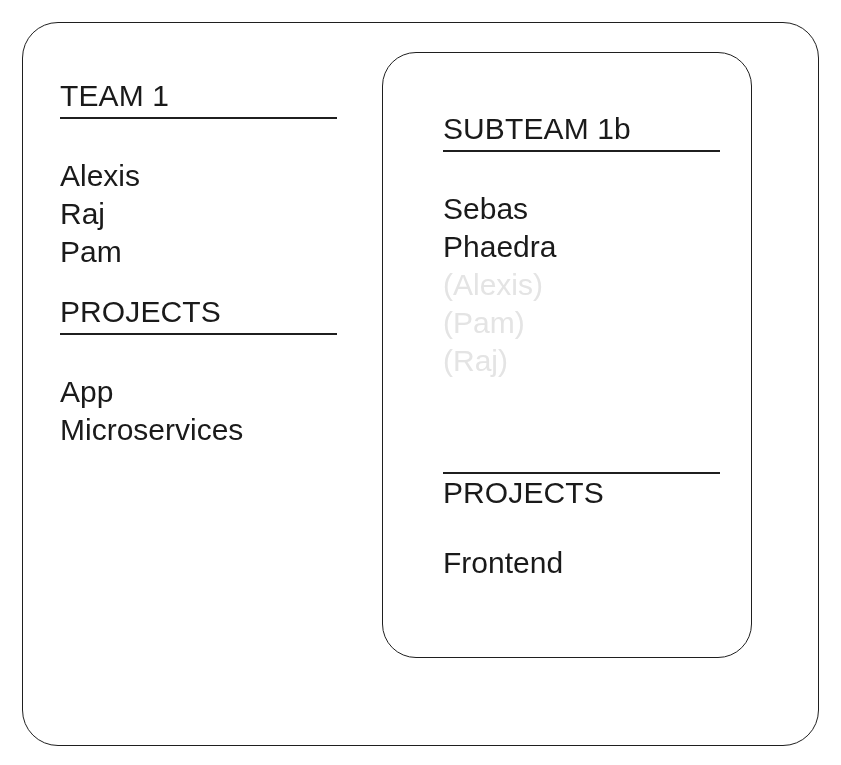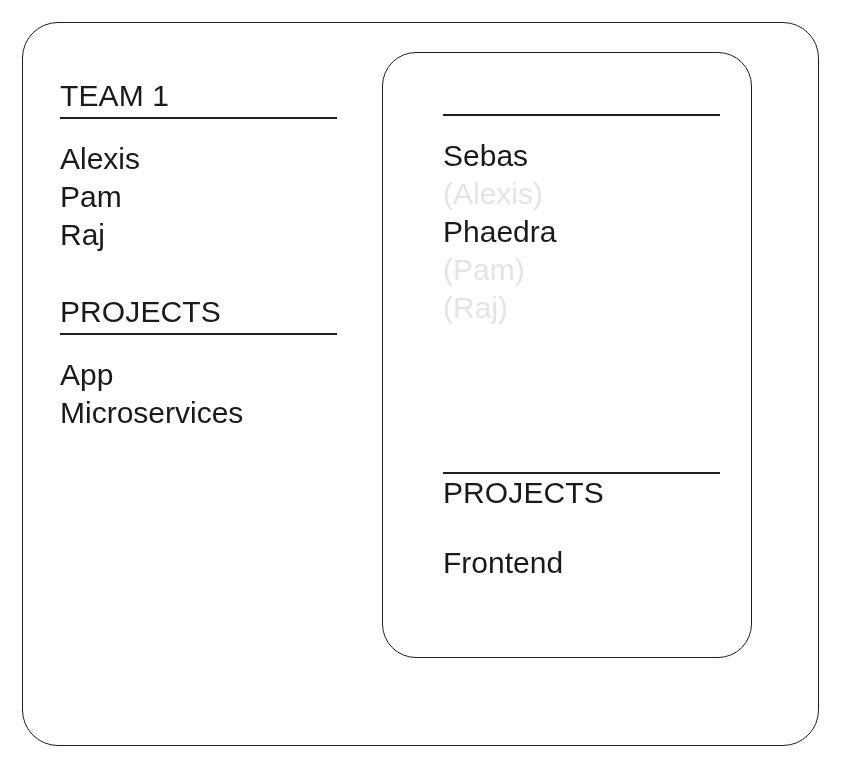--- a/index.html
+++ b/index.html
@@ -59,21 +59,21 @@
     width: 277px;
   }
   .heading-block.underline .rule {
     margin-top: 3px;
   }
   .heading-block.overline .rule {
     margin-bottom: 1px;
   }
 
   .item-list {
-    margin-top: 21px;
+    margin-top: 38px;
   }
   .item {
     font-size: 30px;
     line-height: 38px;
     color: #1a1a1a;
     white-space: nowrap;
   }
   .item.inherited {
     color: #e4e4e4;
   }
@@ -94,46 +94,47 @@
 
   <div class="box" id="team-box"></div>
 
   <div class="section" id="team-members-section">
     <div class="heading-block underline">
       <div class="heading">TEAM 1</div>
       <div class="rule"></div>
     </div>
     <div class="item-list">
       <div class="item">Alexis</div>
+      <div class="item">Raj</div>
       <div class="item">Pam</div>
-      <div class="item">Raj</div>
     </div>
   </div>
 
   <div class="section" id="team-projects-section">
     <div class="heading-block underline">
       <div class="heading">PROJECTS</div>
       <div class="rule"></div>
     </div>
     <div class="item-list">
       <div class="item">App</div>
       <div class="item">Microservices</div>
     </div>
   </div>
 
   <div class="box" id="subteam-box"></div>
 
   <div class="section" id="subteam-members-section">
     <div class="heading-block underline">
+      <div class="heading">SUBTEAM 1b</div>
       <div class="rule"></div>
     </div>
     <div class="item-list">
       <div class="item">Sebas</div>
+      <div class="item">Phaedra</div>
       <div class="item inherited">(Alexis)</div>
-      <div class="item">Phaedra</div>
       <div class="item inherited">(Pam)</div>
       <div class="item inherited">(Raj)</div>
     </div>
   </div>
 
   <div class="section" id="subteam-projects-section">
     <div class="heading-block overline">
       <div class="rule"></div>
       <div class="heading">PROJECTS</div>
     </div>

